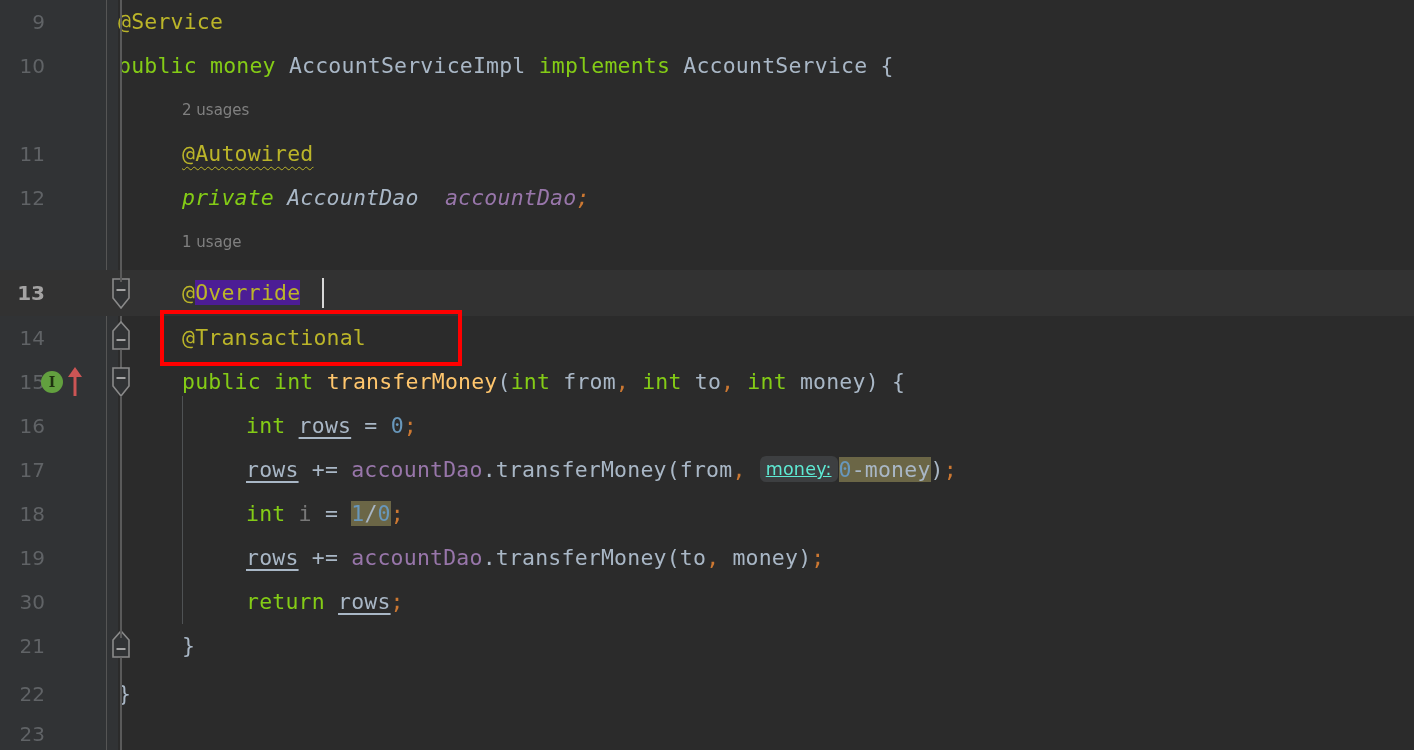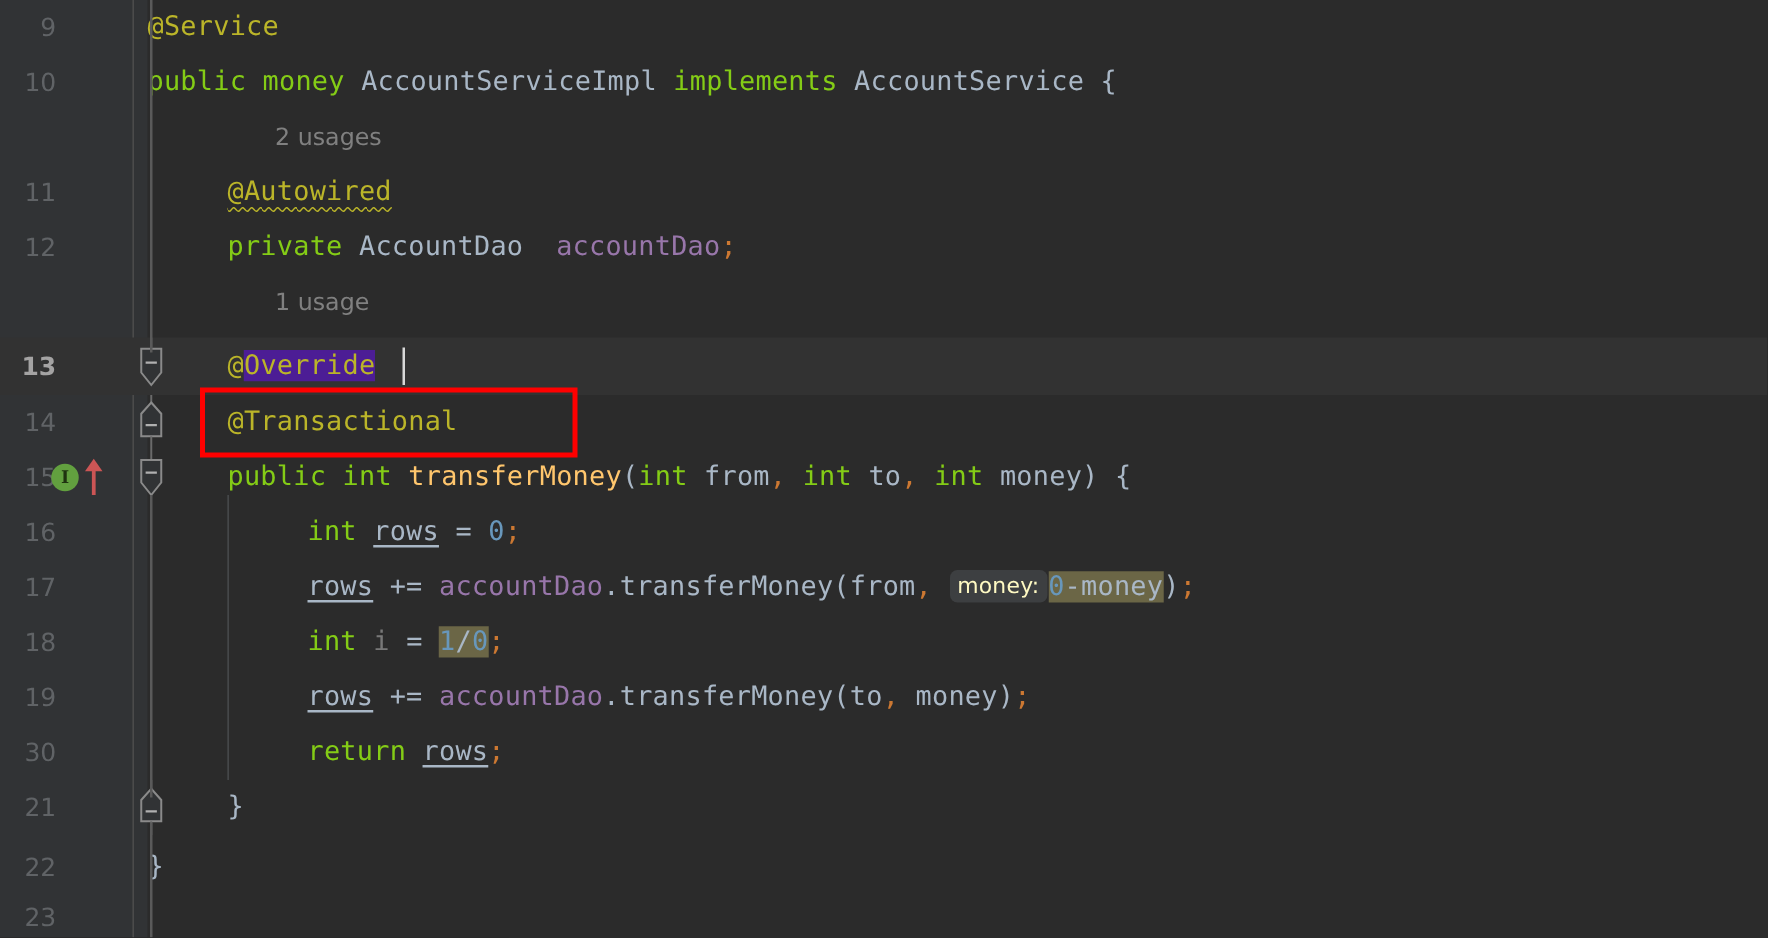--- a/index.html
+++ b/index.html
@@ -29,21 +29,21 @@
 
   
   .code{
     position:absolute;left:118px;top:0;height:44px;line-height:44px;
     font-size:21.5px;color:#a9b7c6;white-space:pre;
     letter-spacing:0.2px;
   }
   .hint{
     position:absolute;left:182px;top:0;height:44px;line-height:44px;
     font-family:"DejaVu Sans","Liberation Sans",sans-serif;
-    font-size:19px;color:#808080;white-space:pre;margin-left:38px;
+    font-size:15px;color:#808080;white-space:pre;
   }
 
   
   .kw{color:#84cc16;}
   .ann{color:#bbb529;}
   .id{color:#a9b7c6;}
   .fld{color:#9876aa;}
   .mth{color:#ffc66d;}
   .num{color:#6897bb;}
   .punc{color:#a9b7c6;}
@@ -61,24 +61,24 @@
     text-decoration-thickness:1px;
     text-align:right;
   }
 
   
   .hl-olive{background:#6b6646;}
   .hl-green{background:#4c1d95;}
 
   
   .phint{
-    display:inline-block;background:#3d3f41;color:#fef9c3;
+    display:inline-block;background:#3d3f41;color:#5eead4;
     border-radius:6px;padding:0 6px;font-size:17.5px;
     font-family:"DejaVu Sans","Liberation Sans",sans-serif;
-    line-height:26px;vertical-align:2px;margin:0 1px;
+    line-height:26px;vertical-align:2px;margin:0 1px;text-decoration:underline;
   }
 
   
   .caret{
     position:absolute;width:2px;height:30px;background:#d8d8d8;top:7px;
   }
 
   
   .indent-guide{position:absolute;width:1px;background:#4f5254;}
 
@@ -119,21 +119,21 @@
     <div class="hint">2 usages</div>
   </div>
 
   <div class="row" style="top:132px;">
     <div class="lineno">11</div>
     <div class="code" style="left:182px;"><span class="ann squiggle">@Autowired</span></div>
   </div>
 
   <div class="row" style="top:176px;">
     <div class="lineno">12</div>
-    <div class="code" style="left:182px;"><span class="kw">private</span><span> </span><span class="id">AccountDao</span><span>  </span><span class="fld">accountDao</span><span class="semi">;</span></div>
+    <div class="code" style="left:182px;font-style:italic;"><span class="kw">private</span><span> </span><span class="id">AccountDao</span><span>  </span><span class="fld">accountDao</span><span class="semi">;</span></div>
   </div>
 
   <div class="row" style="top:220px;">
     <div class="hint">1 usage</div>
   </div>
 
   <div class="row current" style="top:270px;height:46px;">
     <div class="lineno cur" style="height:46px;line-height:46px;">13</div>
     <div class="code" style="left:182px;height:46px;line-height:46px;"><span class="ann">@</span><span class="ann hl-green">Override</span></div>
     <div class="caret" style="left:322px;top:8px;"></div>

